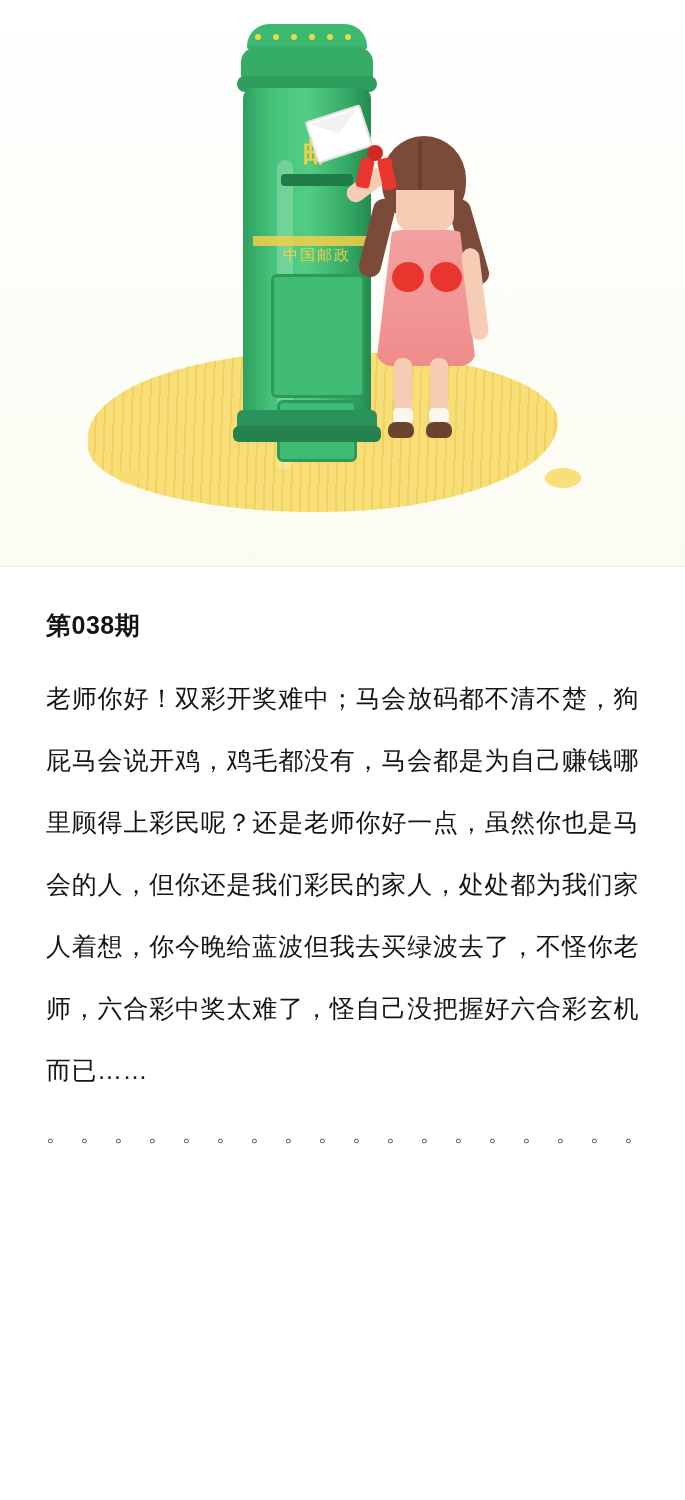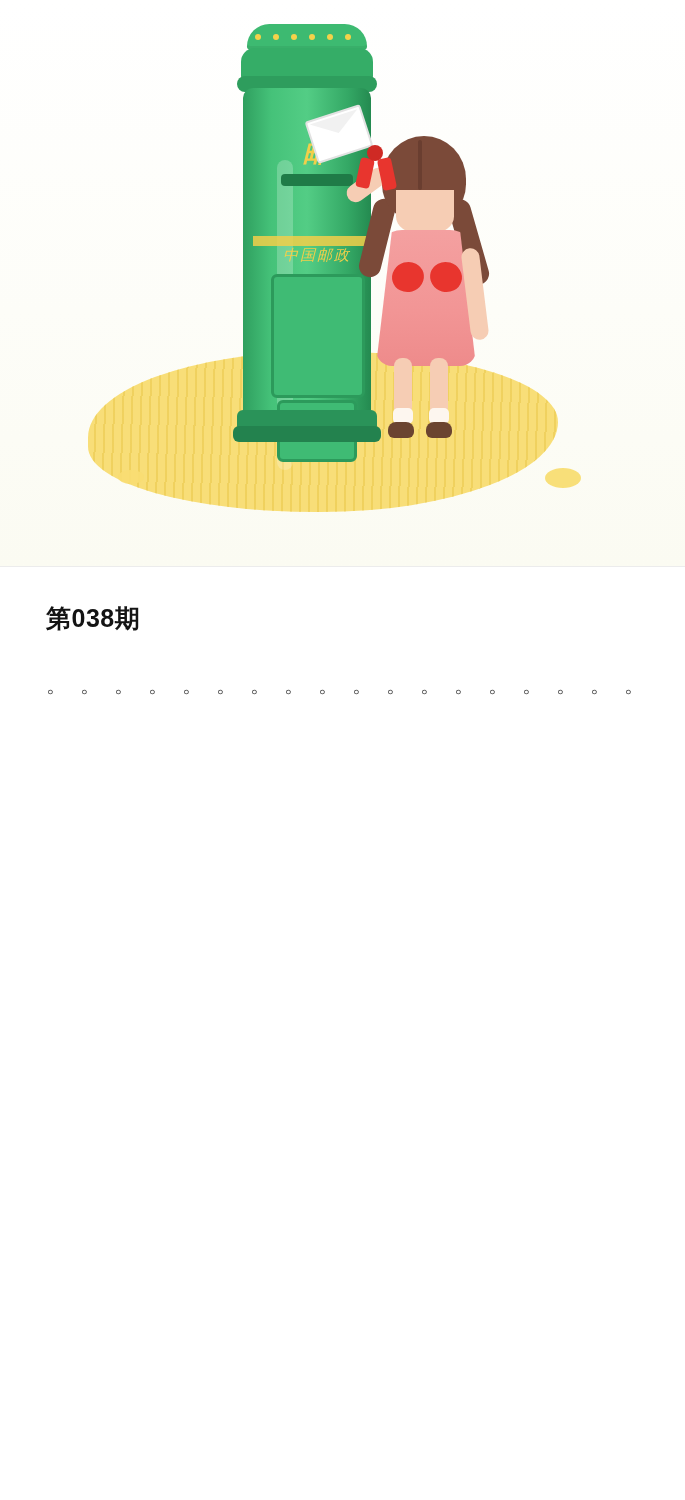--- a/index.html
+++ b/index.html
@@ -27,21 +27,21 @@
   .illustration {
     position: relative;
     width: 685px;
     height: 566px;
     background: linear-gradient(180deg, #ffffff 0%, #fdfdf8 55%, #fbfbf2 100%);
     overflow: hidden;
   }
   .illus-inner {
     position: absolute;
     left: 0; top: 0;
-    width: 660px; height: 566px; font-style: italic;
+    width: 660px; height: 566px;
   }
   .ground {
     position: absolute;
     left: 88px;
     top: 352px;
     width: 470px;
     height: 160px;
     background: #f8dd72;
     border-radius: 50% 48% 52% 50% / 55% 45% 58% 42%;
     opacity: 0.95;
@@ -342,21 +342,21 @@
 
   
   .article {
     padding: 30px 46px 0 46px;
     box-sizing: border-box;
   }
   .issue-title {
     font-size: 25px;
     line-height: 40px;
     color: #141414;
-    margin: 1px 0 22px 0;
+    margin: 8px 0 22px 0;
     letter-spacing: 0.5px;
   }
   .para {
     font-size: 25px;
     line-height: 62px;
     color: #141414;
     margin: 0;
     text-align: justify;
     letter-spacing: 0.5px;
   }
@@ -430,16 +430,17 @@
         <div class="shoe-r"></div>
       </div>
 
     </div>
   </div>
 
   <div class="divider"></div>
 
   <div class="article">
     <h1 class="issue-title">第038期</h1>
+    <p class="para">老师你好！双彩开奖难中；马会放码都不清不楚，狗屁马会说开鸡，鸡毛都没有，马会都是为自己赚钱哪里顾得上彩民呢？还是老师你好一点，虽然你也是马会的人，但你还是我们彩民的家人，处处都为我们家人着想，你今晚给蓝波但我去买绿波去了，不怪你老师，六合彩中奖太难了，怪自己没把握好六合彩玄机而已……</p>
     <div class="dot-separator">。。。。。。。。。。。。。。。。。。。</div>
   </div>
 
 </div>
 
 </body></html>

